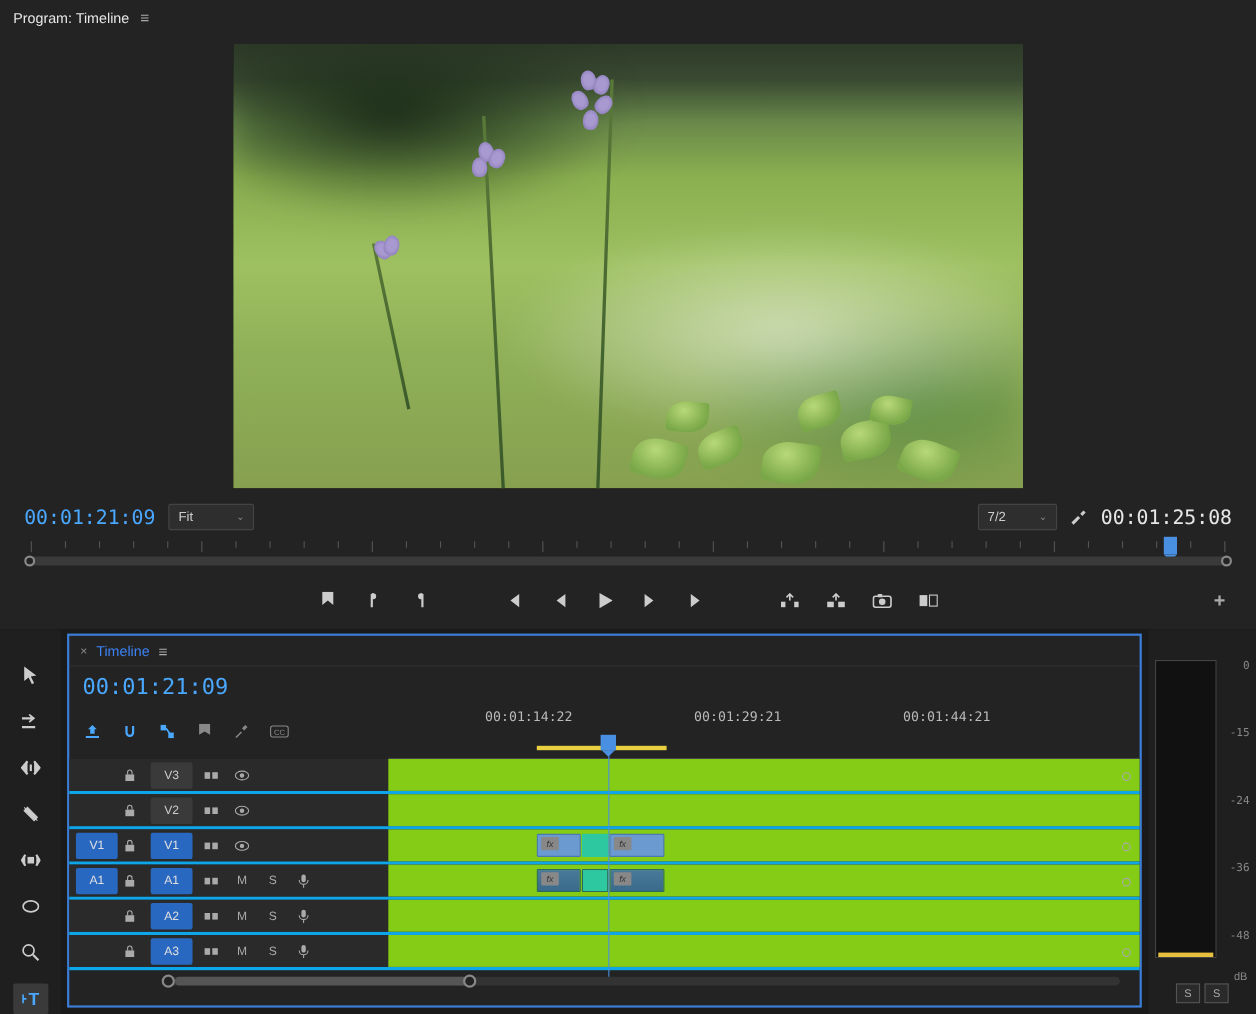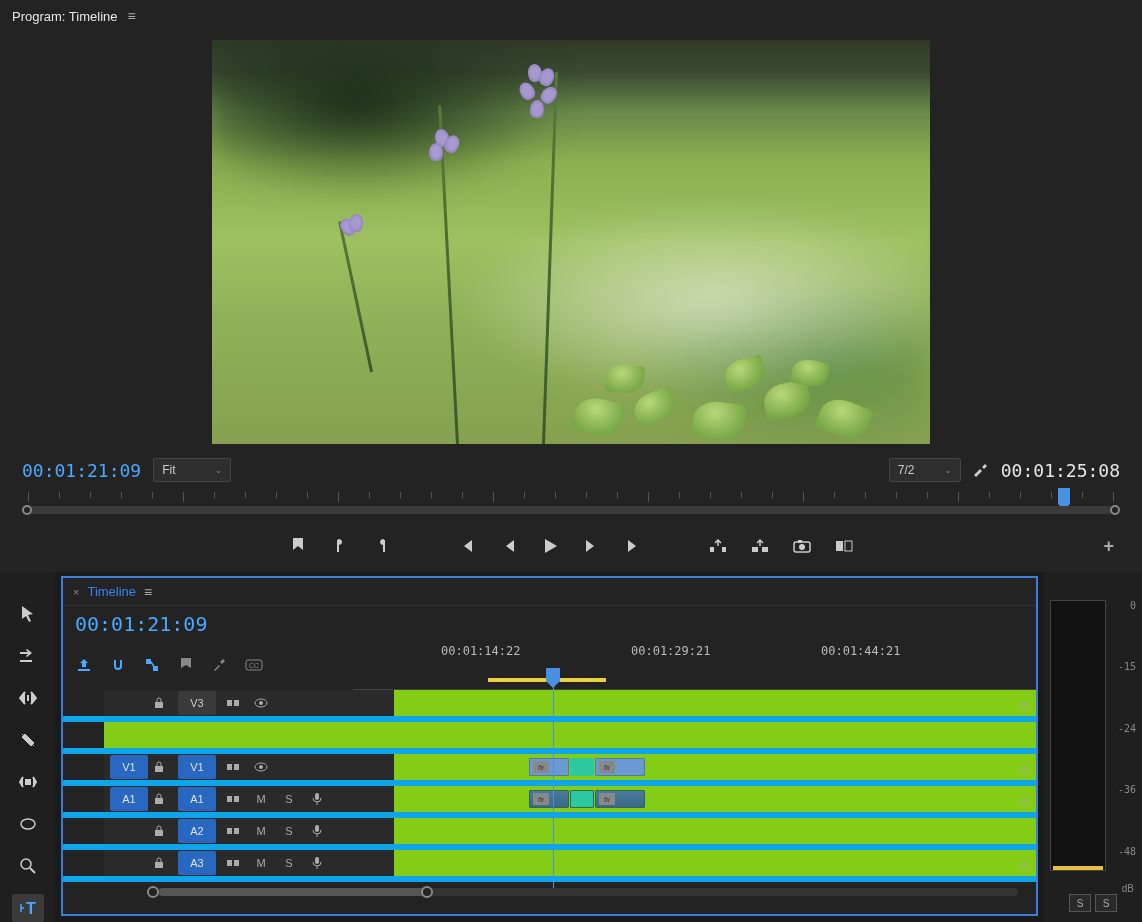--- a/index.html
+++ b/index.html
@@ -55,21 +55,21 @@
 .tl-opts-row { height: 26px; display:flex; align-items:center; padding: 0 12px; gap:16px; }
 .opt-icon { width:18px; height:18px; display:flex; align-items:center; justify-content:center; }
 .opt-icon.blue { color:#4aa8ff; }
 .opt-icon.grey { color:#888; }
 .tl-tracks { position:relative; }
 .ruler-area { height: 12px; position:relative; margin-left:290px; border-bottom:1px solid #444; }
 .work-area { position:absolute; height:4px; background:#e8d040; top:0; }
 .play-cursor { position:absolute; width:1px; background:#4a90e2; top:0; z-index:5; }
 .play-cursor-head { position:absolute; width:14px; height:14px; background:#4a90e2; top:-10px; left:-7px; }
 .play-cursor-head::after { content:''; position:absolute; bottom:-6px; left:1px; border-left:6px solid transparent; border-right:6px solid transparent; border-top:6px solid #4a90e2; }
-.track-row { height: 32px; display:flex; border-bottom:6px solid #0ea5e9;padding-left:41px; }
+.track-row { height: 32px; display:flex; border-bottom:3px solid #0ea5e9; }
 .track-head { width: 290px; background:#2a2a2a; display:flex; align-items:center; gap:6px; padding-left:6px; }
 .track-content { flex:1; position:relative; background:#84cc16; }
 .src-patch { width:38px; height:24px; background:#2968c0; color:#e0e0e0; display:flex; align-items:center; justify-content:center; font-size:11px; font-weight:500; border-radius:2px; }
 .src-patch.empty { background:transparent; }
 .lock-icon { color:#aaa; width:18px; text-align:center; }
 .tgt-patch { width:38px; height:24px; display:flex; align-items:center; justify-content:center; font-size:11px; color:#ccc; border-radius:2px; }
 .tgt-patch.on { background:#2968c0; color:#e0e0e0; }
 .tgt-patch.off { background:#3a3a3a; }
 .track-btn { width:22px; height:20px; color:#aaa; display:flex; align-items:center; justify-content:center; font-size:11px; }
 .clip { position:absolute; top:4px; bottom:4px; border-radius:1px; }
@@ -404,20 +404,42 @@
                 <circle cx="7" cy="5" r="2" fill="currentColor"></circle>
               </svg>
             </span>
         </div>
         <div class="track-content">
           <div class="sync-ind" style="right:8px; top:12px;"></div>
         </div>
       </div>
 
       <div class="track-row">
+        <div class="track-head">
+          <div class="src-patch empty"></div>
+          <span class="lock-icon">
+              <svg width="10" height="12" viewBox="0 0 10 12">
+                <rect x="1" y="5" width="8" height="6" fill="currentColor"></rect>
+                <path d="M3 5V3a2 2 0 014 0v2" stroke="currentColor" fill="none"></path>
+              </svg>
+            </span>
+          <div class="tgt-patch off">V2</div>
+          <span class="track-btn">
+              <svg width="14" height="10" viewBox="0 0 14 10">
+                <rect x="1" y="2" width="5" height="6" fill="currentColor"></rect>
+                <rect x="8" y="2" width="5" height="6" fill="currentColor"></rect>
+              </svg>
+            </span>
+          <span class="track-btn">
+              <svg width="14" height="10" viewBox="0 0 14 10">
+                <ellipse cx="7" cy="5" rx="6" ry="4" fill="none" stroke="currentColor"></ellipse>
+                <circle cx="7" cy="5" r="2" fill="currentColor"></circle>
+              </svg>
+            </span>
+        </div>
         <div class="track-content"></div>
       </div>
 
       <div class="track-row">
         <div class="track-head">
           <div class="src-patch">V1</div>
           <span class="lock-icon">
               <svg width="10" height="12" viewBox="0 0 10 12">
                 <rect x="1" y="5" width="8" height="6" fill="currentColor"></rect>
                 <path d="M3 5V3a2 2 0 014 0v2" stroke="currentColor" fill="none"></path>

